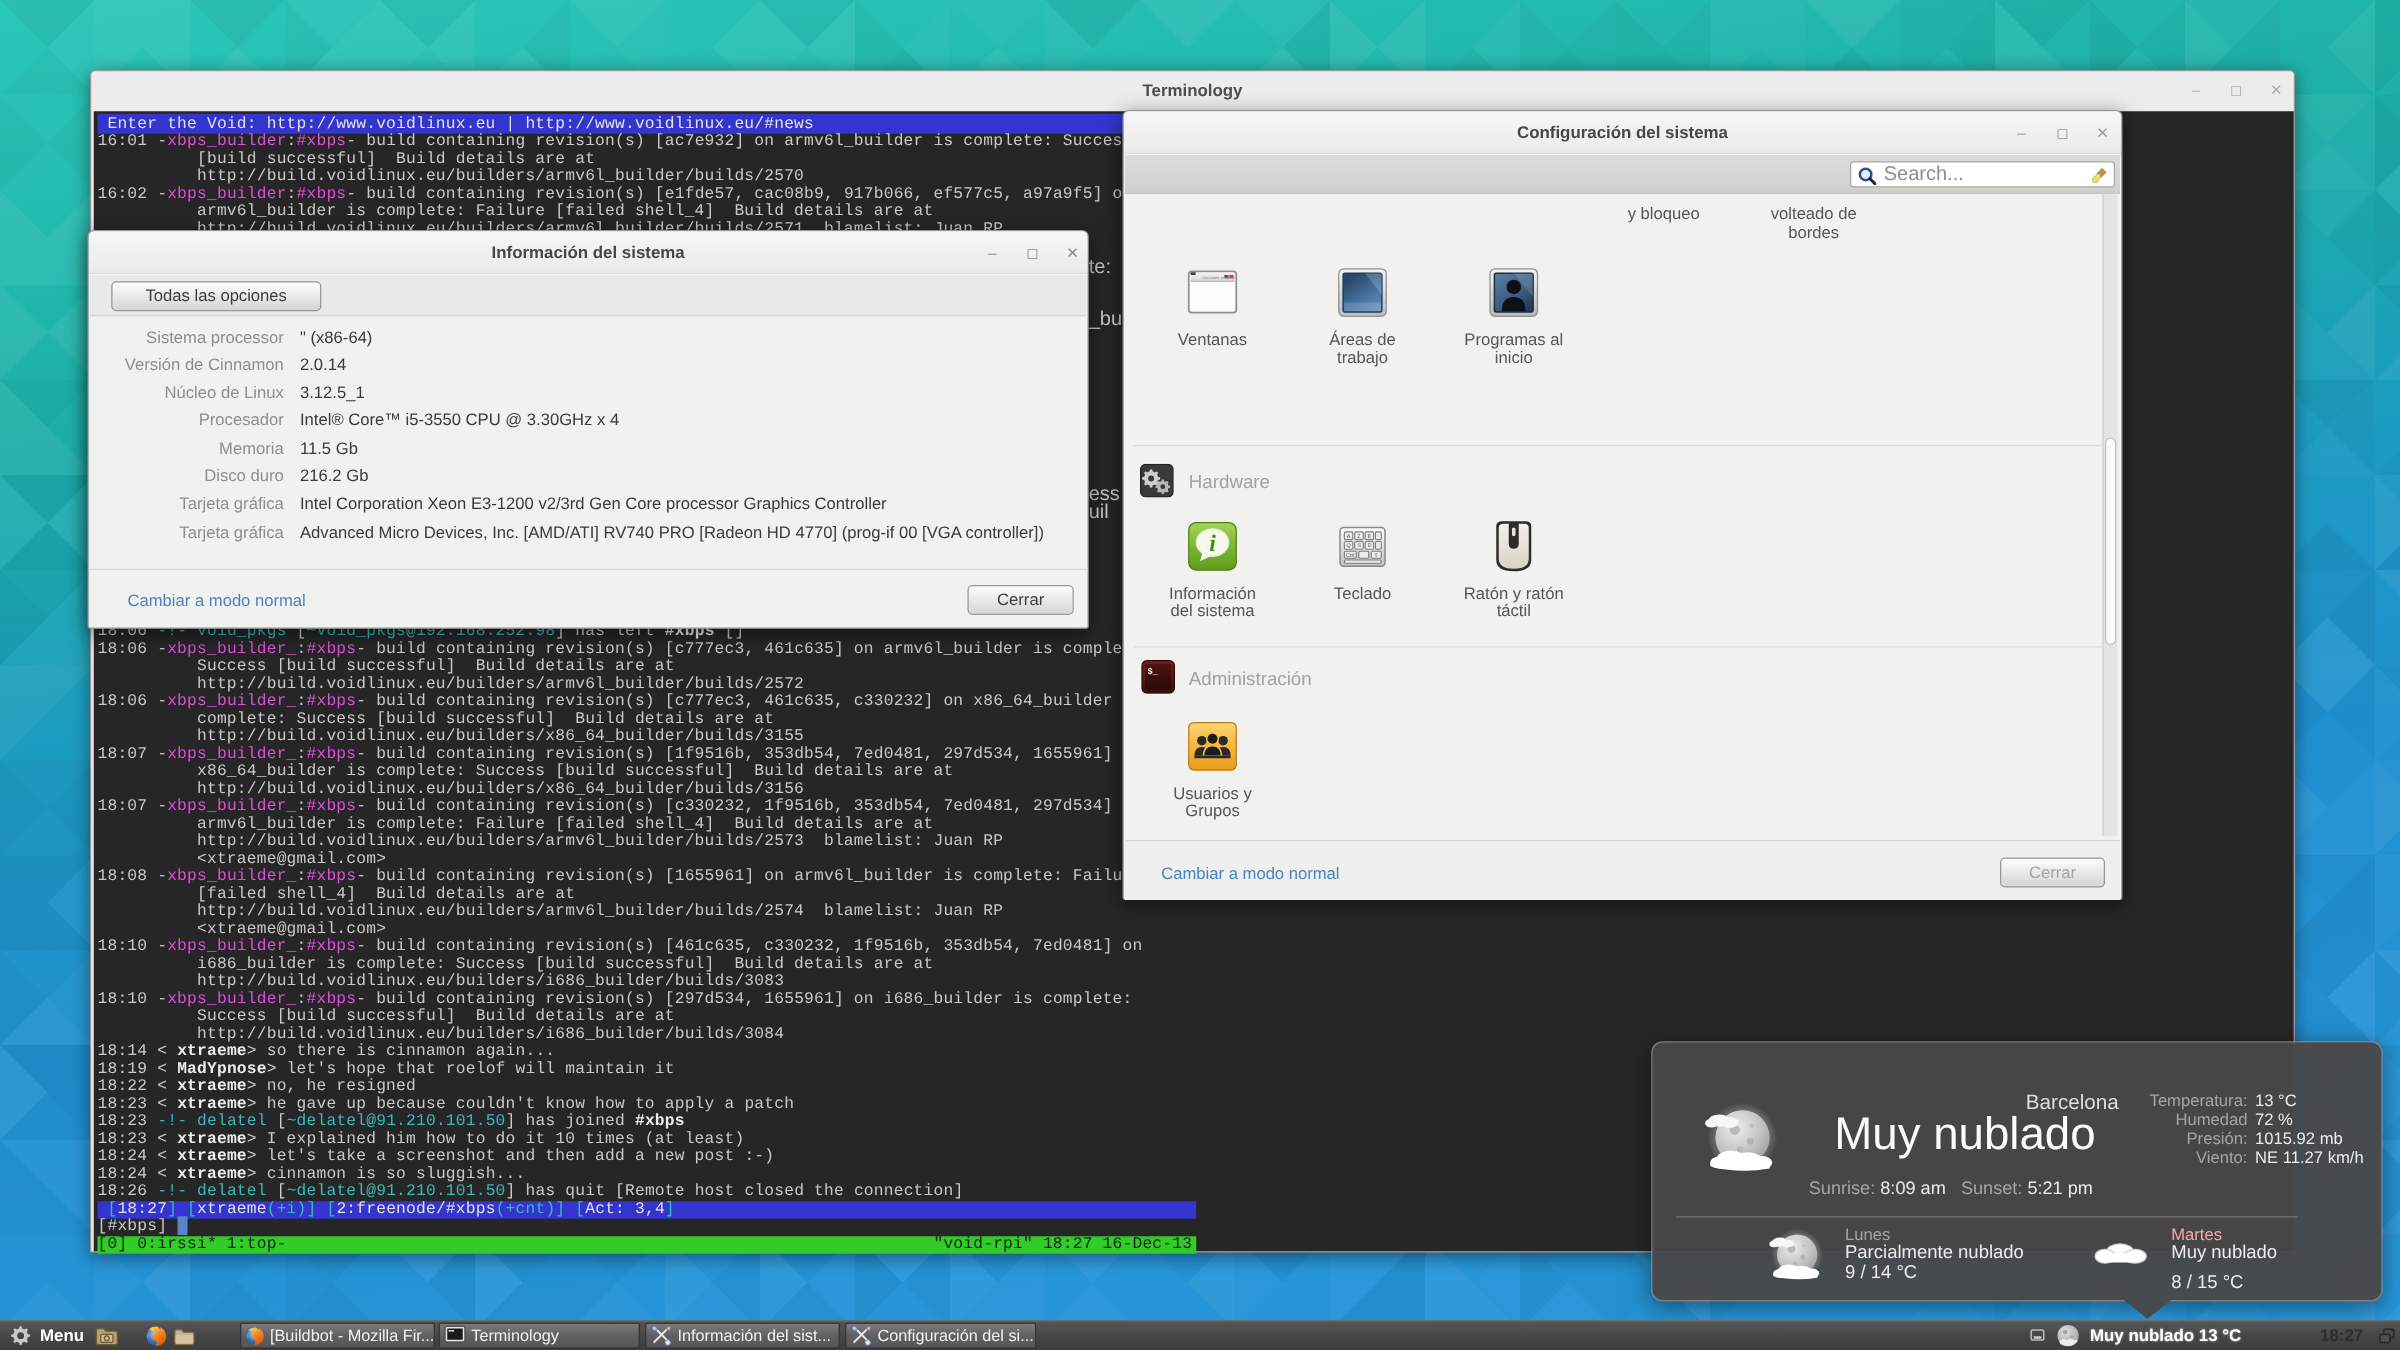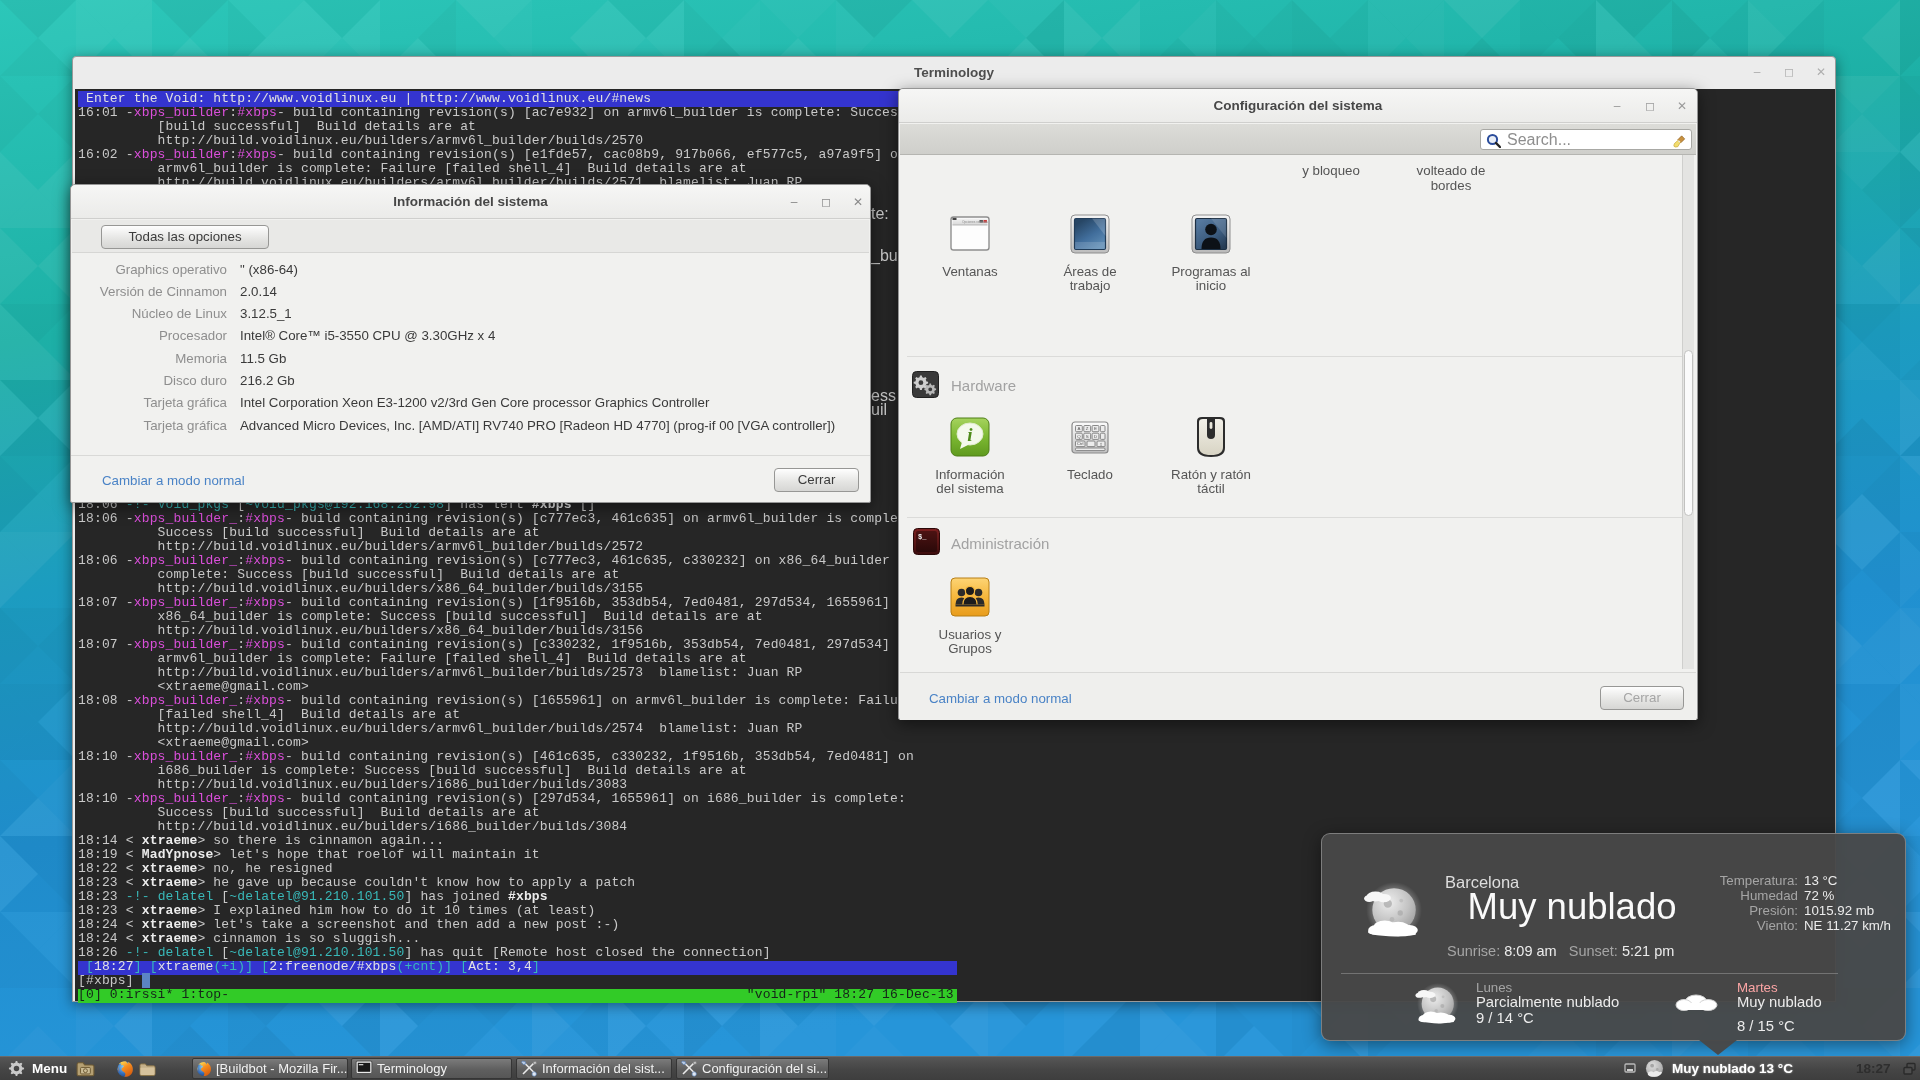--- a/index.html
+++ b/index.html
@@ -1235,23 +1235,23 @@
 <i class="snip" style="top:298px">ess</i>
 <i class="snip" style="top:312px">uil</i>
  </div>
 </div>
 <div class="gwin" id="info" style="left:70px;top:184px;width:801px;height:319px">
  <div class="gtitle">Información del sistema</div>
  <div class="wbtn" style="left:710px;top:2px;color:#8a8a8a">–</div>
  <div class="wbtn" style="left:742px;top:2px;color:#8a8a8a">◻</div>
  <div class="wbtn" style="left:774px;top:2px;color:#8a8a8a">✕</div>
  <div class="abs" style="left:1px;right:1px;top:35px;height:33px;background:#e9e9e7;border-bottom:1px solid #d6d6d4"></div>
- <div class="btn" style="left:30px;top:40px;width:168px;height:24px;line-height:22px">Todas las opciones</div>
+ <div class="btn" style="left:18px;top:40px;width:168px;height:24px;line-height:22px">Todas las opciones</div>
  <div class="irow" style="top:74px">
-      <span class="lb">Graphics operativo</span>
+      <span class="lb">Sistema processor</span>
       <span class="vl">" (x86-64)</span>
     </div>
     <div class="irow" style="top:96px">
       <span class="lb">Versión de Cinnamon</span>
       <span class="vl">2.0.14</span>
     </div>
     <div class="irow" style="top:118px">
       <span class="lb">Núcleo de Linux</span>
       <span class="vl">3.12.5_1</span>
     </div>
@@ -1486,21 +1486,21 @@
       <ellipse cx="7" cy="16" rx="5" ry="3.4"></ellipse>
     </g>
     <g fill="#ffffff">
       <ellipse cx="22" cy="44" rx="11" ry="6.8"></ellipse>
       <ellipse cx="35" cy="45.5" rx="12" ry="7"></ellipse>
       <ellipse cx="46" cy="46.5" rx="8" ry="5"></ellipse>
       <ellipse cx="13" cy="46.5" rx="7" ry="4.6"></ellipse>
     </g>
     <path d="M6 47 L52 47 L52 51 Q35 54 20 52 Q8 51 6 49 Z" fill="#ffffff"></path>
       </svg></div>
- <div class="abs" style="left:123px;top:39px;width:250px;text-align:left;font-size:16.5px;color:#dedede">Barcelona</div>
+ <div class="abs" style="left:123px;top:39px;width:250px;text-align:right;font-size:16.5px;color:#dedede">Barcelona</div>
  <div class="abs" style="left:124px;top:53px;width:252px;text-align:center;font-size:36.5px;line-height:40px;color:#fafafa">Muy nublado</div>
  <div class="abs gray" style="left:256px;top:39px;width:220px;text-align:right;font-size:13.3px;line-height:15px">Temperatura:<br>Humedad<br>Presión:<br>Viento:</div>
  <div class="abs" style="left:482px;top:39px;font-size:13.3px;line-height:15px">13 °C<br>72 %<br>1015.92 mb<br>NE 11.27 km/h</div>
  <div class="abs" style="left:125px;top:109px;font-size:14.5px"><span class="gray">Sunrise:</span> 8:09 am&nbsp;&nbsp;&nbsp;<span class="gray">Sunset:</span> 5:21 pm</div>
  <div class="abs" style="left:19px;top:139px;width:497px;height:1px;background:rgba(200,200,200,0.35)"></div>
  <div class="abs" style="left:92px;top:149px"><svg width="46" height="46" viewBox="0 0 60 60">
         <defs>
           <radialGradient id="mg" cx="0.38" cy="0.32" r="0.85">
     <stop offset="0" stop-color="#ededed"></stop>
             <stop offset="0.55" stop-color="#c2c2c2"></stop>

